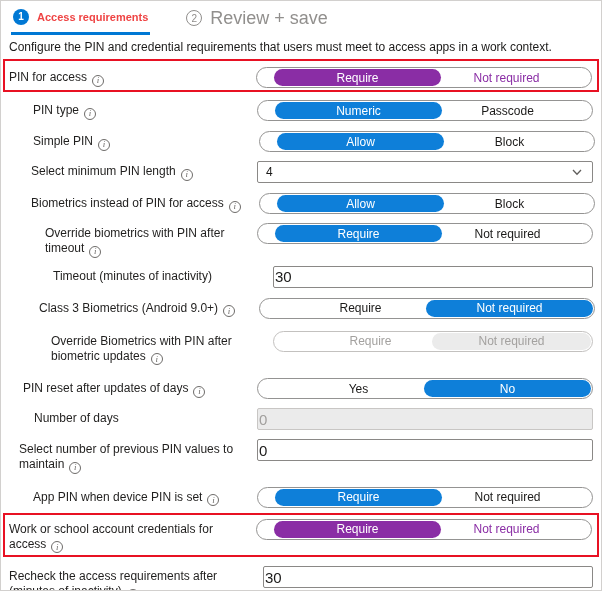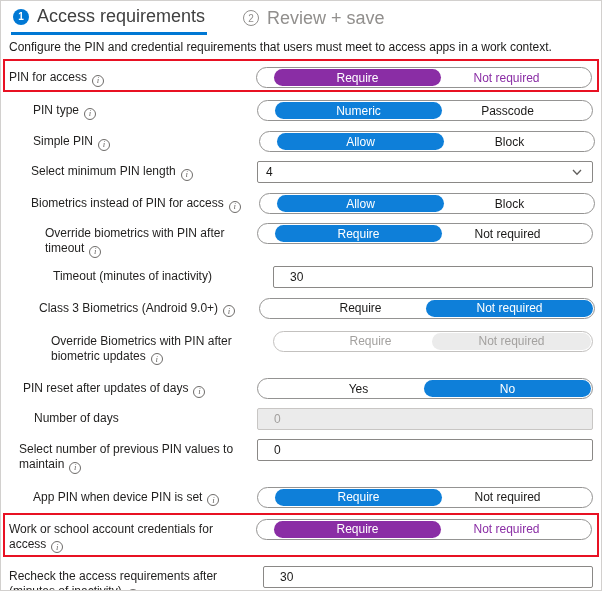--- a/index.html
+++ b/index.html
@@ -16,21 +16,21 @@
   .tab { display:flex; align-items:center; gap:8px; padding:0 2px; cursor:pointer; }
   .tab + .tab { margin-left:34px; }
   .tab.active { border-bottom:3px solid #0078d4; }
   .step-circle {
     width:16px; height:16px; border-radius:50%;
     display:flex; align-items:center; justify-content:center;
     font-size:10px; flex:none;
   }
   .tab.active .step-circle { background:#0078d4; color:#fff; font-weight:bold; }
   .tab.inactive .step-circle { border:1px solid #908e8c; color:#908e8c; background:#fff; }
-  .tab.active .tab-label { font-size:18px; font-weight:normal; color:#404040; }
+  .tab.active .tab-label { font-size:11px; font-weight:bold; color:#ef4444; }
   .tab.inactive .tab-label { font-size:18px; color:#918f8d;text-align:right; }
   
   .description {
     font-size:12px; line-height:14px; color:#1b1a19;
     padding:5px 8px 5px 8px;
   }
   
   .form { width:100%; }
   .row { display:flex; align-items:flex-start; padding:0 8px; }
   .row.highlighted {
@@ -76,21 +76,21 @@
   .toggle.blue .seg.sel { background:#0e7fd9; color:#fff; }
   .toggle.purple .seg.sel { background:#8a2da5; color:#fff; }
   .seg.unsel { color:#1b1a19; }
   .toggle.purple .seg.unsel { color:#8a2da5; }
   .toggle.disabled { border-color:#c3c1bf; }
   .toggle.disabled .seg.sel { background:#ebebeb; color:#a3a19f; }
   .toggle.disabled .seg.unsel { color:#a3a19f; }
   
   .text-input {
     width:100%; height:22px; border:1px solid #8a8886; border-radius:2px;
-    font-size:12px; padding:0 16px; color:#1b1a19; background:#fff;
+    font-size:15px; padding:0 1px; color:#1b1a19; background:#fff;
     font-family:"Liberation Sans", sans-serif; outline:none;
   }
   .text-input.disabled { background:#ebebeb; border-color:#c8c6c4; color:#a19f9d; }
   .select {
     width:100%; height:22px; border:1px solid #8a8886; border-radius:2px;
     background:#fff; display:flex; align-items:center;
     padding:0 8px; font-size:12px; color:#1b1a19; cursor:pointer;
   }
   .select .chev { margin-left:auto; display:flex; }
 </style>

